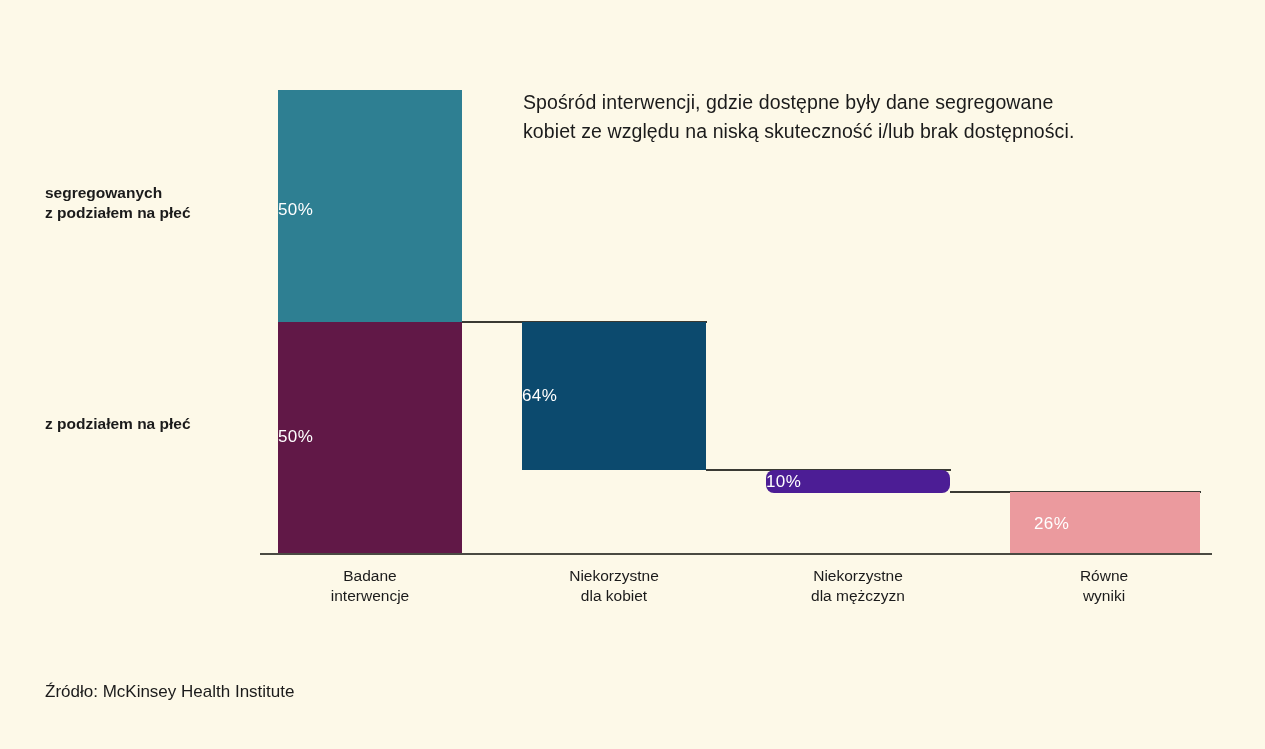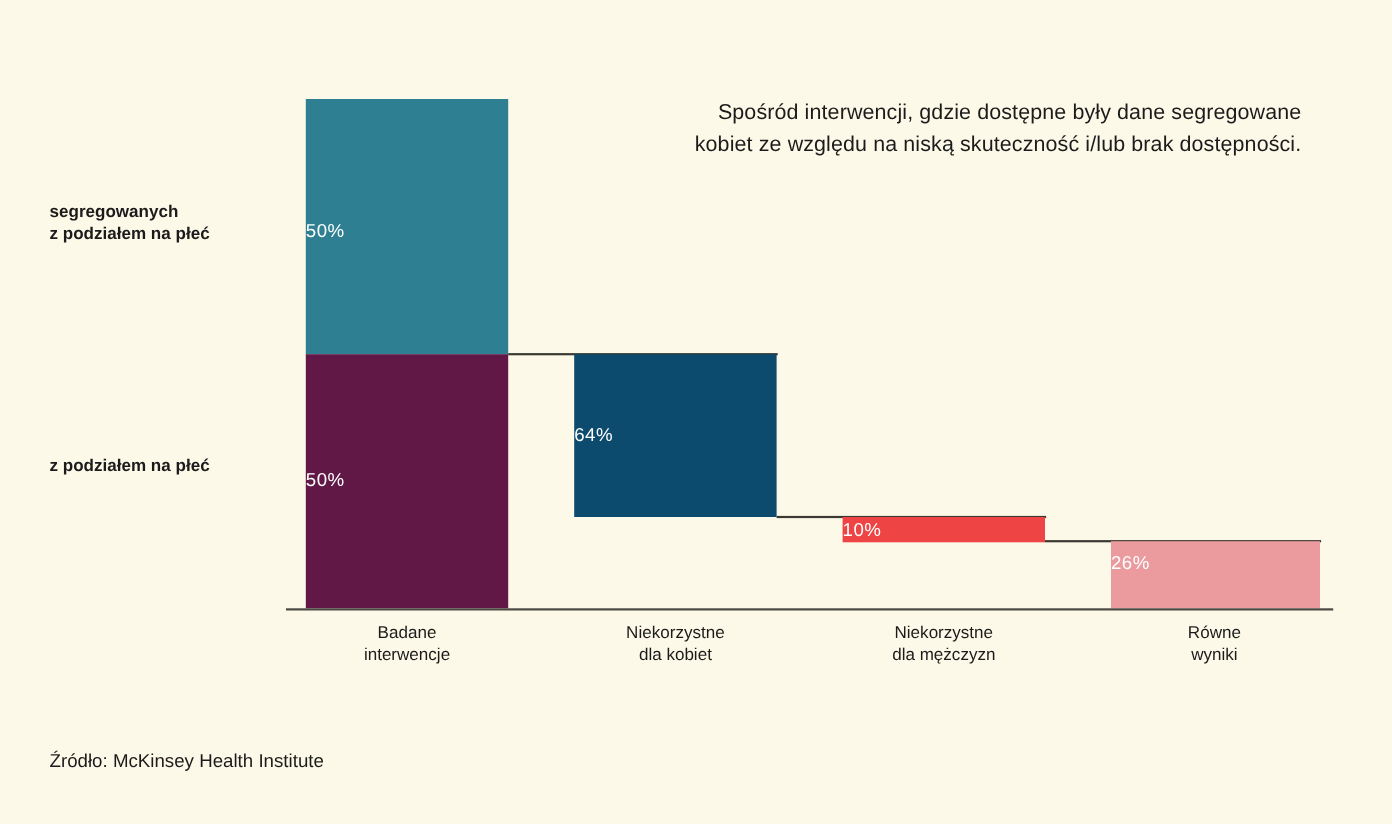--- a/index.html
+++ b/index.html
@@ -26,21 +26,21 @@
   .headline {
     position: absolute;
     left: 523px;
     top: 88px;
     width: 660px;
     font-size: 19.5px;
     line-height: 29px;
     color: #1b1b1b;
     letter-spacing: 0.1px;
   }
-  .headline .hl-line { display: block; white-space: nowrap; text-align: right; }
+  .headline .hl-line { display: block; white-space: nowrap; }
 
   
   .row-label {
     position: absolute;
     left: 45px;
     width: 220px;
     font-size: 15.5px;
     line-height: 19.5px;
     color: #1b1b1b;
     font-weight: 600;
@@ -130,26 +130,26 @@
     </div>
 
     <div class="bar" style="left:278px; top:322px; width:184px; height:231px; background:#611847;">
       <span class="bar-value" style="top:105px;">50%</span>
     </div>
 
     <div class="bar" style="left:522px; top:322px; width:184px; height:148px; background:#0c4a6e;">
       <span class="bar-value" style="top:64px;">64%</span>
     </div>
 
-    <div class="bar" style="left:766px; top:470px; width:184px; height:23px; background:#ef4444;">
+    <div class="bar" style="left:766px; top:470px; width:184px; height:23px; background:#4c1d95;border-radius:8px;">
       <span class="bar-value" style="top:2px;">10%</span>
     </div>
 
     <div class="bar" style="left:1010px; top:492px; width:190px; height:61px; background:#eb9a9e;">
-      <span class="bar-value" style="top:10px;">26%</span>
+      <span class="bar-value" style="top:22px;padding-left:24px;">26%</span>
     </div>
 
     <div class="axis-baseline" style="left:260px; top:553px; width:952px;"></div>
 
   </div>
 
   <div class="xtick" style="left:280px; top:566px; width:180px;">
     <span class="xt-line">Badane</span>
     <span class="xt-line">interwencje</span>
   </div>

